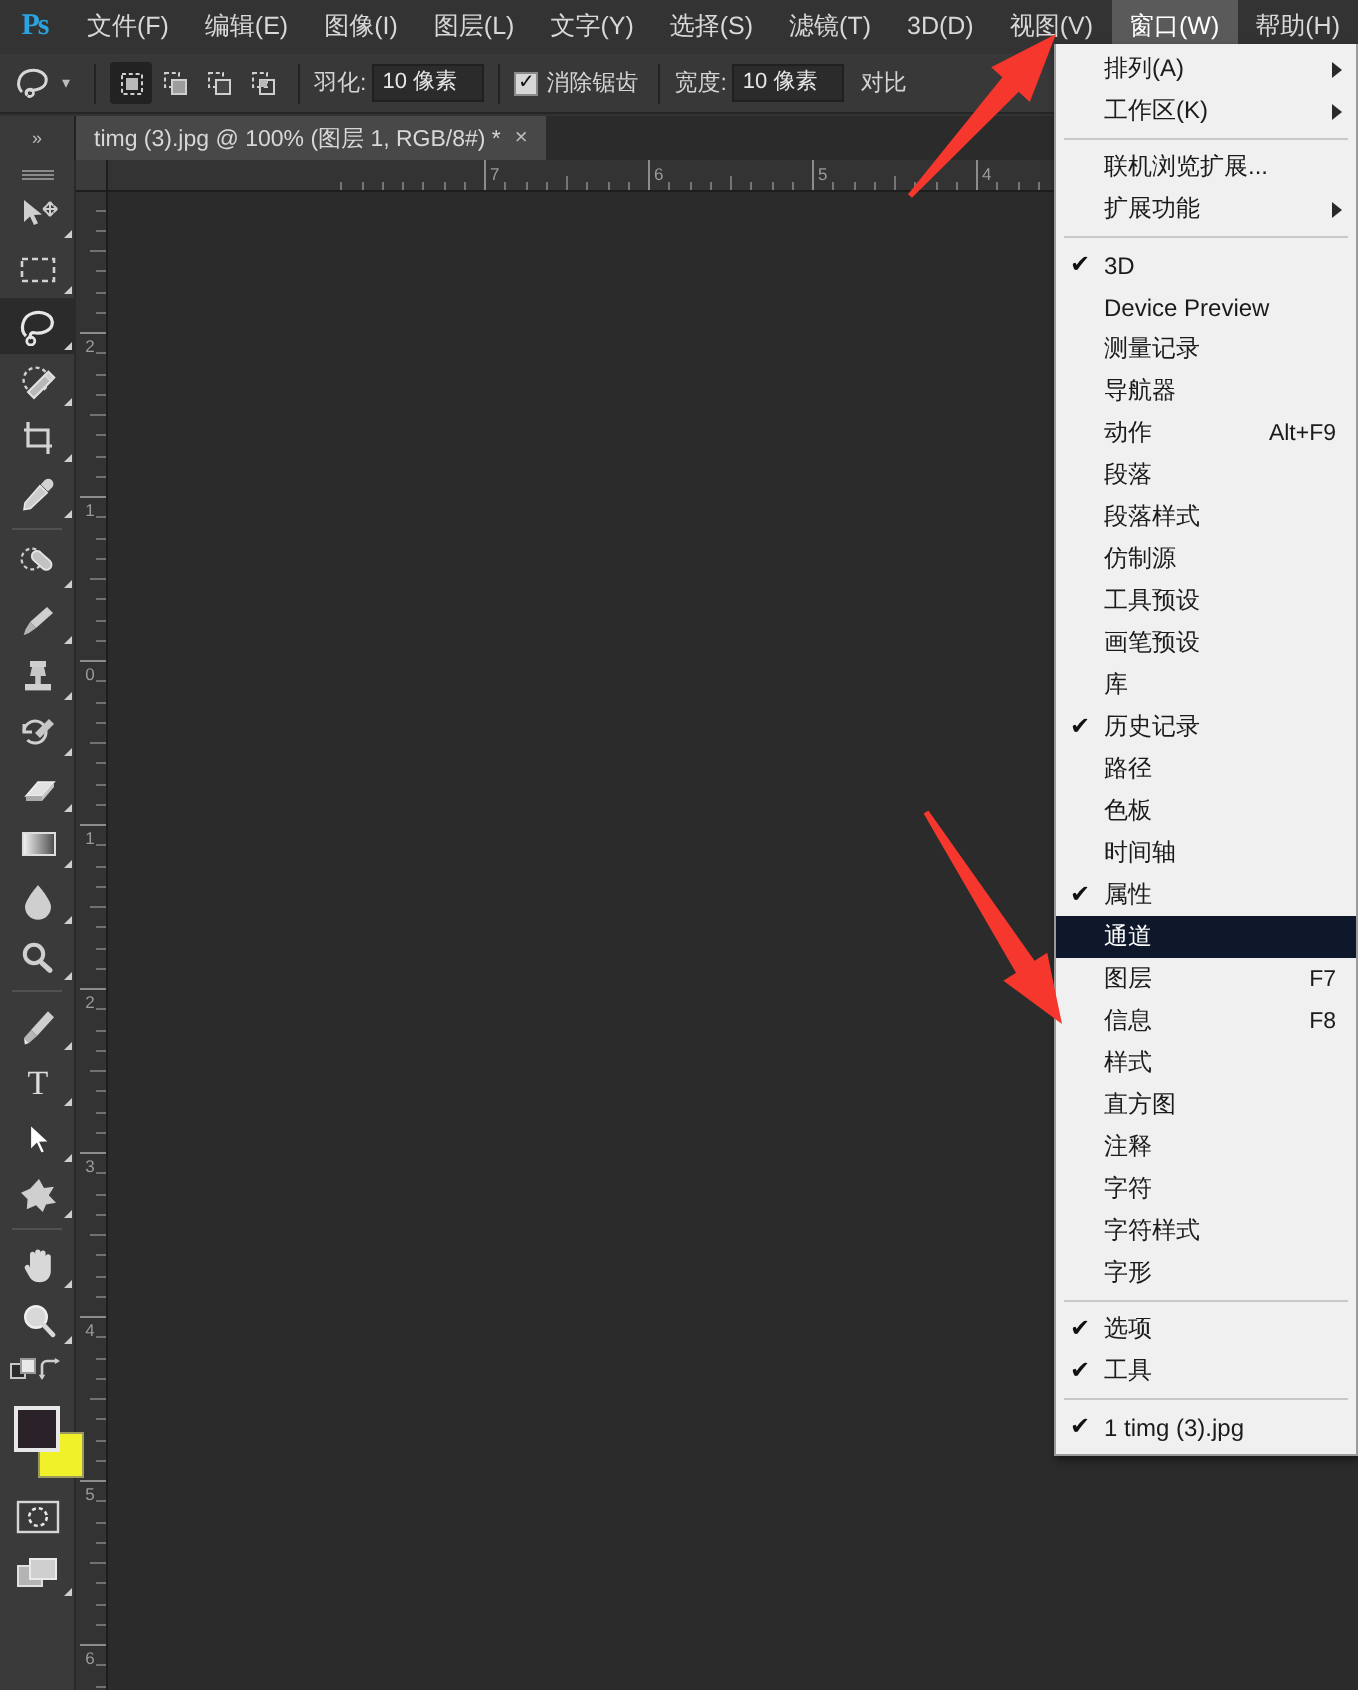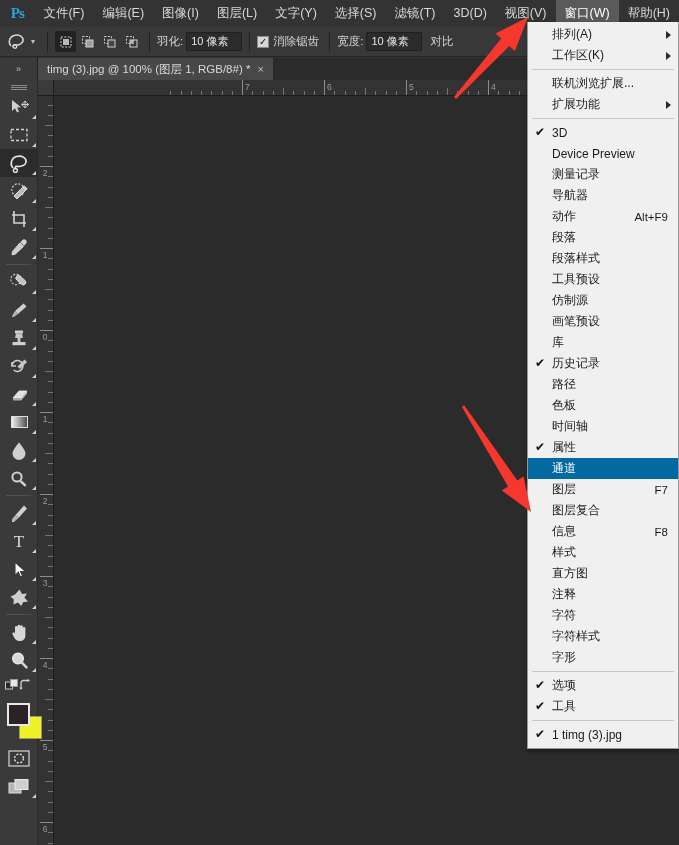--- a/index.html
+++ b/index.html
@@ -136,21 +136,21 @@
     position: relative; height: 21px; display: flex; align-items: center;
     padding-left: 24px; padding-right: 8px; white-space: nowrap;
     font-family: "Liberation Sans", "DejaVu Sans", sans-serif;
   }
   .mi .lbl { flex: 1; }
   .mi .accel { color: #1b1b1b; font-size: 11.5px; padding-right: 2px; }
   .mi .tick { position: absolute; left: 7px; top: 3px; font-size: 12px; color: #111; }
   .mi .sub { position: absolute; right: 7px; top: 7px;
     width: 0; height: 0; border-top: 4px solid transparent;
     border-bottom: 4px solid transparent; border-left: 5px solid #2a2a2a; }
-  .mi.hl { background: #0369a1; color: #ffffff; }
+  .mi.hl { background: #0f172a; color: #ffffff; }
   .msep { height: 1px; background: #c8c8c8; margin: 3px 4px 3px 4px; }
 
   
   .arrows { position: absolute; left: 0; top: 0; width: 679px; height: 845px;
             pointer-events: none; z-index: 60; }
 </style>
 </head>
 <body>
 
 <div id="app">
@@ -628,24 +628,24 @@
         <span class="lbl">动作</span>
         <span class="accel">Alt+F9</span>
       </div>
       <div class="mi">
         <span class="lbl">段落</span>
       </div>
       <div class="mi">
         <span class="lbl">段落样式</span>
       </div>
       <div class="mi">
+        <span class="lbl">仿制源</span>
+      </div>
+      <div class="mi">
         <span class="lbl">工具预设</span>
-      </div>
-      <div class="mi">
-        <span class="lbl">仿制源</span>
       </div>
       <div class="mi">
         <span class="lbl">画笔预设</span>
       </div>
       <div class="mi">
         <span class="lbl">库</span>
       </div>
       <div class="mi">
         <span class="tick">✔</span>
         <span class="lbl">历史记录</span>
@@ -662,23 +662,20 @@
       <div class="mi">
         <span class="tick">✔</span>
         <span class="lbl">属性</span>
       </div>
       <div class="mi hl">
         <span class="lbl">通道</span>
       </div>
       <div class="mi">
         <span class="lbl">图层</span>
         <span class="accel">F7</span>
-      </div>
-      <div class="mi">
-        <span class="lbl">图层复合</span>
       </div>
       <div class="mi">
         <span class="lbl">信息</span>
         <span class="accel">F8</span>
       </div>
       <div class="mi">
         <span class="lbl">样式</span>
       </div>
       <div class="mi">
         <span class="lbl">直方图</span>

